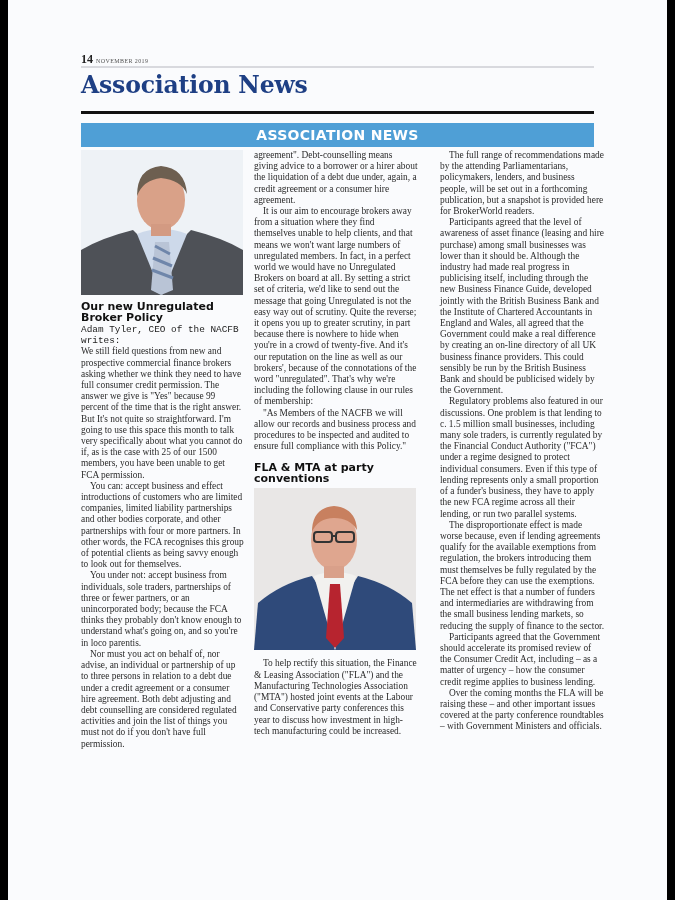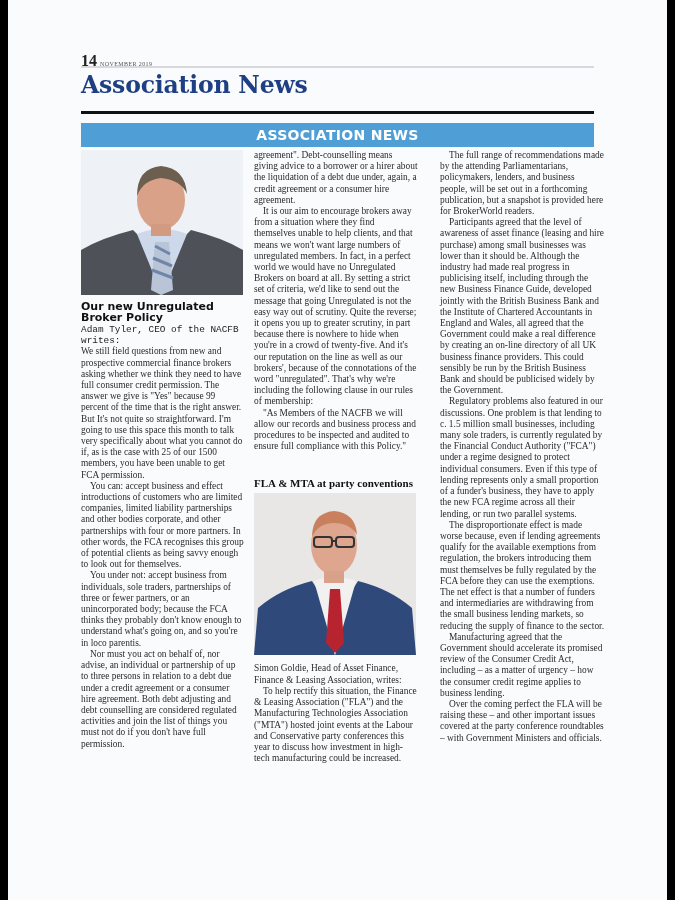--- a/index.html
+++ b/index.html
@@ -7,21 +7,21 @@
     width: 675px; height: 900px; background: #000; position: relative; overflow: hidden;
     font-family: "Liberation Serif", serif;
   }
   .page {
     position: absolute; left: 8px; top: 0; width: 659px; height: 900px; background: #fafbfd;
   }
   .folio {
     position: absolute; left: 73px; top: 52px; font-size: 11px; color: #222;
     white-space: nowrap;
   }
-  .folio .num { font-weight: bold; font-size: 16px; }
+  .folio .num { font-weight: bold; font-size: 12px; }
   .folio .date { font-size: 6px; letter-spacing: 0.4px; color: #555; margin-left: 3px; text-transform: uppercase; }
   .rule-thin { position: absolute; left: 73px; top: 66px; width: 513px; height: 2px; background: #d8d9de; }
   .masthead {
     position: absolute; left: 73px; top: 70px; font-family: "DejaVu Serif", serif; font-weight: bold;
     font-size: 24px; color: #1e3f84; letter-spacing: -0.2px; transform: scaleX(0.98); transform-origin: left;
   }
   .rule-thick { position: absolute; left: 73px; top: 111px; width: 513px; height: 3px; background: #111; }
   .banner {
     position: absolute; left: 73px; top: 123px; width: 513px; height: 24px; background: #4f9fd6;
     color: #fff; text-align: center; line-height: 24px; font-family: "DejaVu Sans", sans-serif;
@@ -34,21 +34,21 @@
   .col p { margin: 0; text-align: left; }
   .col p.ind { text-indent: 9px; }
   .photo { width: 162px; height: 145px; position: relative; overflow: hidden; margin-bottom: 6px; }
   .photo svg { display: block; }
   .headline {
     font-family: "DejaVu Sans", sans-serif; font-weight: bold; font-size: 11px; line-height: 11px;
     color: #111; margin: 2px 0 1px 0;
   }
   .byline { color: #222; font-family: Liberation Mono, monospace; }
   .lead { font-weight: normal; }
-  .col2 .headline { margin-top: 26px; margin-bottom: 4px; font-family: Liberation Serif, serif; }
+  .col2 .headline { margin-top: 10px; margin-bottom: 4px; }
   .col2 .photo { height: 162px; margin-bottom: 8px; }
 </style>
 </head>
 <body>
 
 <div class="page">
   <div class="folio">
     <span class="num">14</span><span class="date">November 2019</span>
   </div>
   <div class="rule-thin"></div>
@@ -91,25 +91,24 @@
         <path d="M60 88 L81 162 L102 88 Q81 80 60 88 Z" fill="#f2f1ef"></path>
         <path d="M76 96 L86 96 L90 150 L81 160 L72 150 Z" fill="#b7242f"></path>
         <ellipse cx="80" cy="52" rx="23" ry="30" fill="#dfa68f"></ellipse>
         <path d="M58 44 Q58 20 80 18 Q102 20 103 42 Q96 30 80 30 Q64 30 58 44 Z" fill="#c8805f"></path>
         <rect x="60" y="44" width="18" height="10" rx="3" fill="none" stroke="#333" stroke-width="2"></rect>
         <rect x="82" y="44" width="18" height="10" rx="3" fill="none" stroke="#333" stroke-width="2"></rect>
         <line x1="78" y1="48" x2="82" y2="48" stroke="#333" stroke-width="2"></line>
         <rect x="70" y="78" width="20" height="12" fill="#d9a08a"></rect>
       </svg>
     </div>
-    <p>Simon Goldie, Head of Asset Finance, Finance &amp; Leasing Association, writes:</p>
     <p class="ind">To help rectify this situation, the Finance &amp; Leasing Association ("FLA") and the Manufacturing Technologies Association ("MTA") hosted joint events at the Labour and Conservative party conferences this year to discuss how investment in high-tech manufacturing could be increased.</p>
   </div>
 
   <div class="col col3">
     <p class="ind">The full range of recommendations made by the attending Parliamentarians, policymakers, lenders, and business people, will be set out in a forthcoming publication, but a snapshot is provided here for BrokerWorld readers.</p>
     <p class="ind">Participants agreed that the level of awareness of asset finance (leasing and hire purchase) among small businesses was lower than it should be. Although the industry had made real progress in publicising itself, including through the new Business Finance Guide, developed jointly with the British Business Bank and the Institute of Chartered Accountants in England and Wales, all agreed that the Government could make a real difference by creating an on-line directory of all UK business finance providers. This could sensibly be run by the British Business Bank and should be publicised widely by the Government.</p>
     <p class="ind">Regulatory problems also featured in our discussions. One problem is that lending to c. 1.5 million small businesses, including many sole traders, is currently regulated by the Financial Conduct Authority ("FCA") under a regime designed to protect individual consumers. Even if this type of lending represents only a small proportion of a funder's business, they have to apply the new FCA regime across all their lending, or run two parallel systems.</p>
     <p class="ind">The disproportionate effect is made worse because, even if lending agreements qualify for the available exemptions from regulation, the brokers introducing them must themselves be fully regulated by the FCA before they can use the exemptions. The net effect is that a number of funders and intermediaries are withdrawing from the small business lending markets, so reducing the supply of finance to the sector.</p>
-    <p class="ind">Manufacturing agreed that the Government should accelerate its promised review of the Consumer Credit Act, including – as a matter of urgency – how the consumer credit regime applies to business lending.</p>
-    <p class="ind">Over the coming perfect the FLA will be raising these – and other important issues covered at the party conference roundtables – with Government Ministers and officials.</p>
+    <p class="ind">Participants agreed that the Government should accelerate its promised review of the Consumer Credit Act, including – as a matter of urgency – how the consumer credit regime applies to business lending.</p>
+    <p class="ind">Over the coming months the FLA will be raising these – and other important issues covered at the party conference roundtables – with Government Ministers and officials.</p>
   </div>
 </div>
 
 </body></html>

